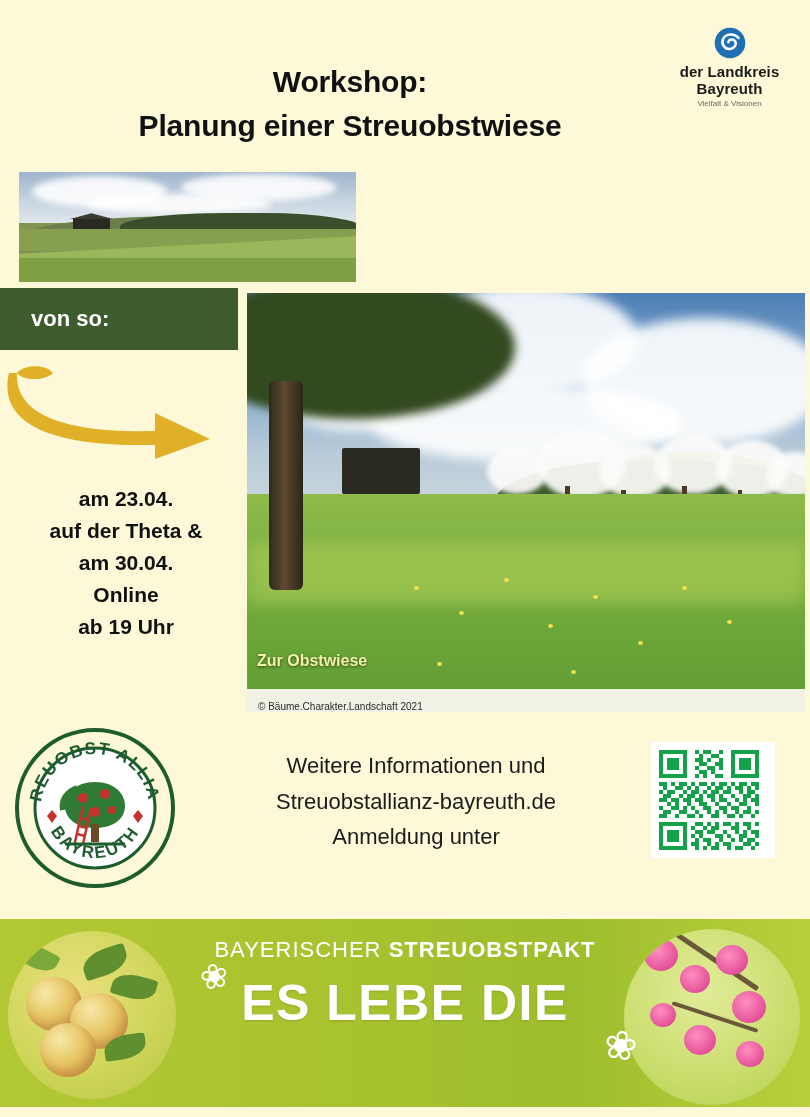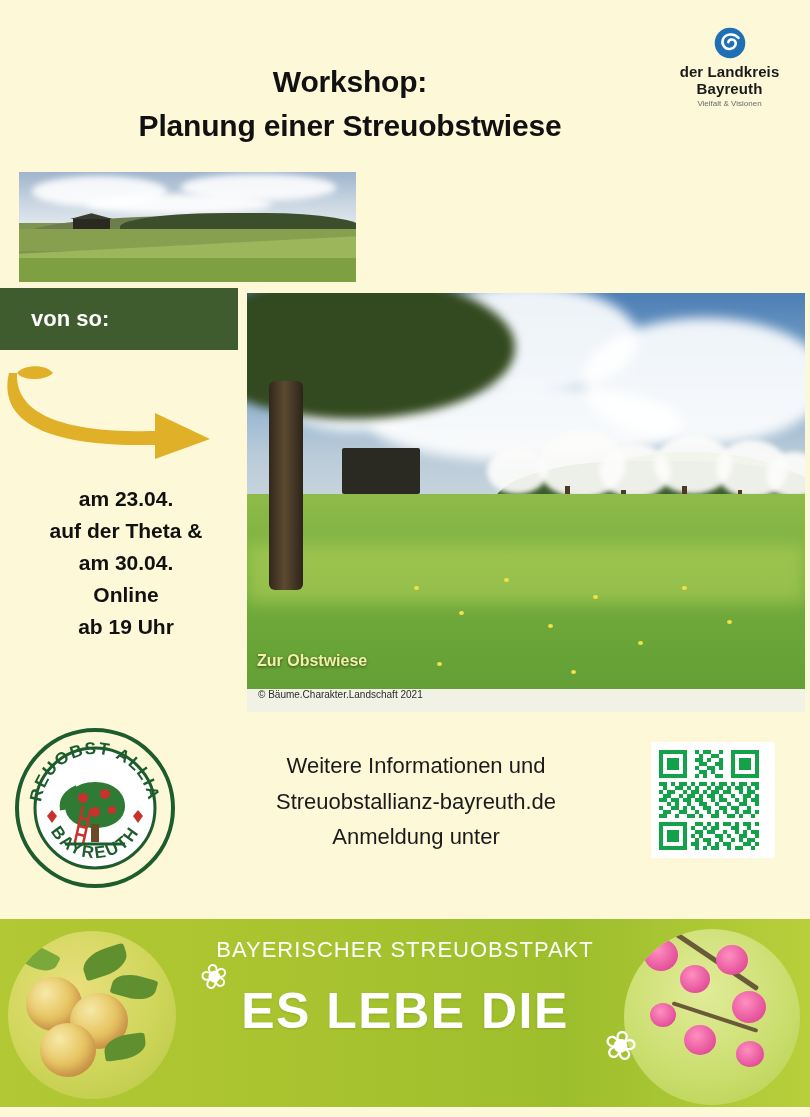--- a/index.html
+++ b/index.html
@@ -251,21 +251,21 @@
     text-shadow: 0 1px 3px rgba(0,0,0,0.55);
   }
   .credit-bar {
     position: absolute;
     left: 0;
     bottom: 0;
     width: 100%;
     height: 23px;
     background: #f1f1e6;
     display: flex;
-    align-items: flex-start;
+    align-items: flex-end;
   }
   .credit-bar span {
     font-size: 10px;
     color: #2b2b2b;
     padding-left: 11px;
   }
 
   
   .seal {
     position: absolute;
@@ -353,27 +353,27 @@
     width: 810px;
     text-align: center;
     color: #ffffff;
   }
   .banner-kicker {
     font-size: 22px;
     letter-spacing: 1px;
     color: #ffffff;
     font-weight: normal;
   }
-  .banner-kicker b { font-weight: normal; }
+  .banner-kicker b { font-weight: bold; }
   .banner-big {
     font-size: 50px;
     font-weight: bold;
     letter-spacing: 1.5px;
     line-height: 1.12;
-    margin-top: 20px;
+    margin-top: 12px;
     text-shadow: 0 1px 2px rgba(80,100,20,0.25);
   }
   .butterfly {
     position: absolute;
     color: #ffffff;
     font-size: 34px;
     line-height: 1;
   }
 </style>
 </head>

